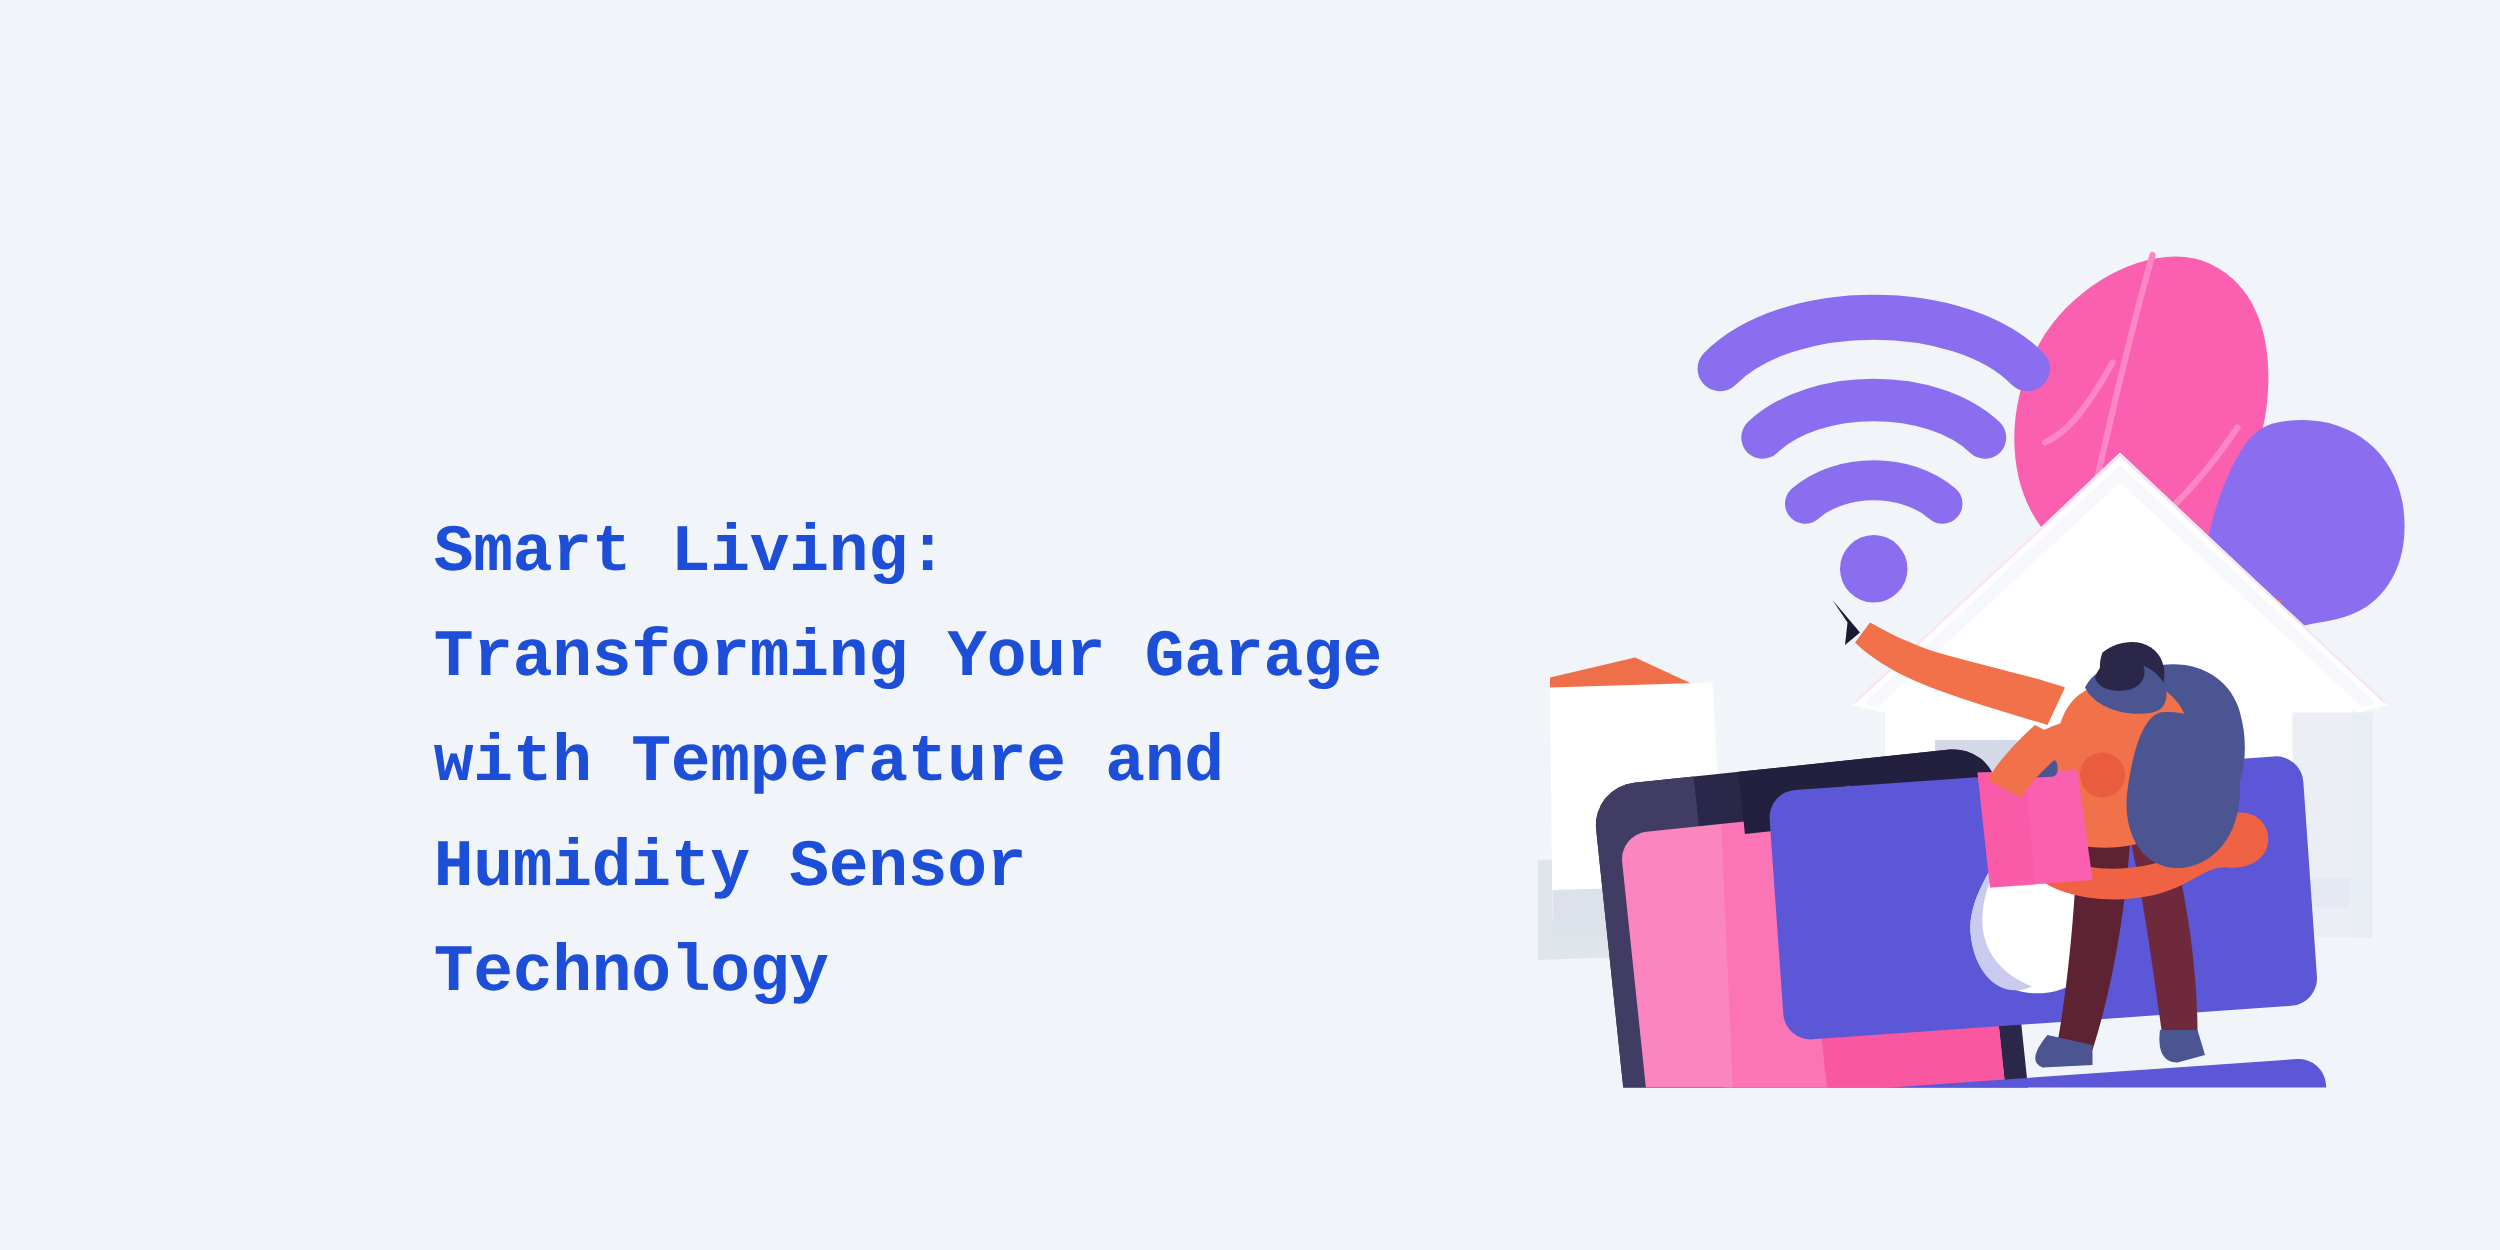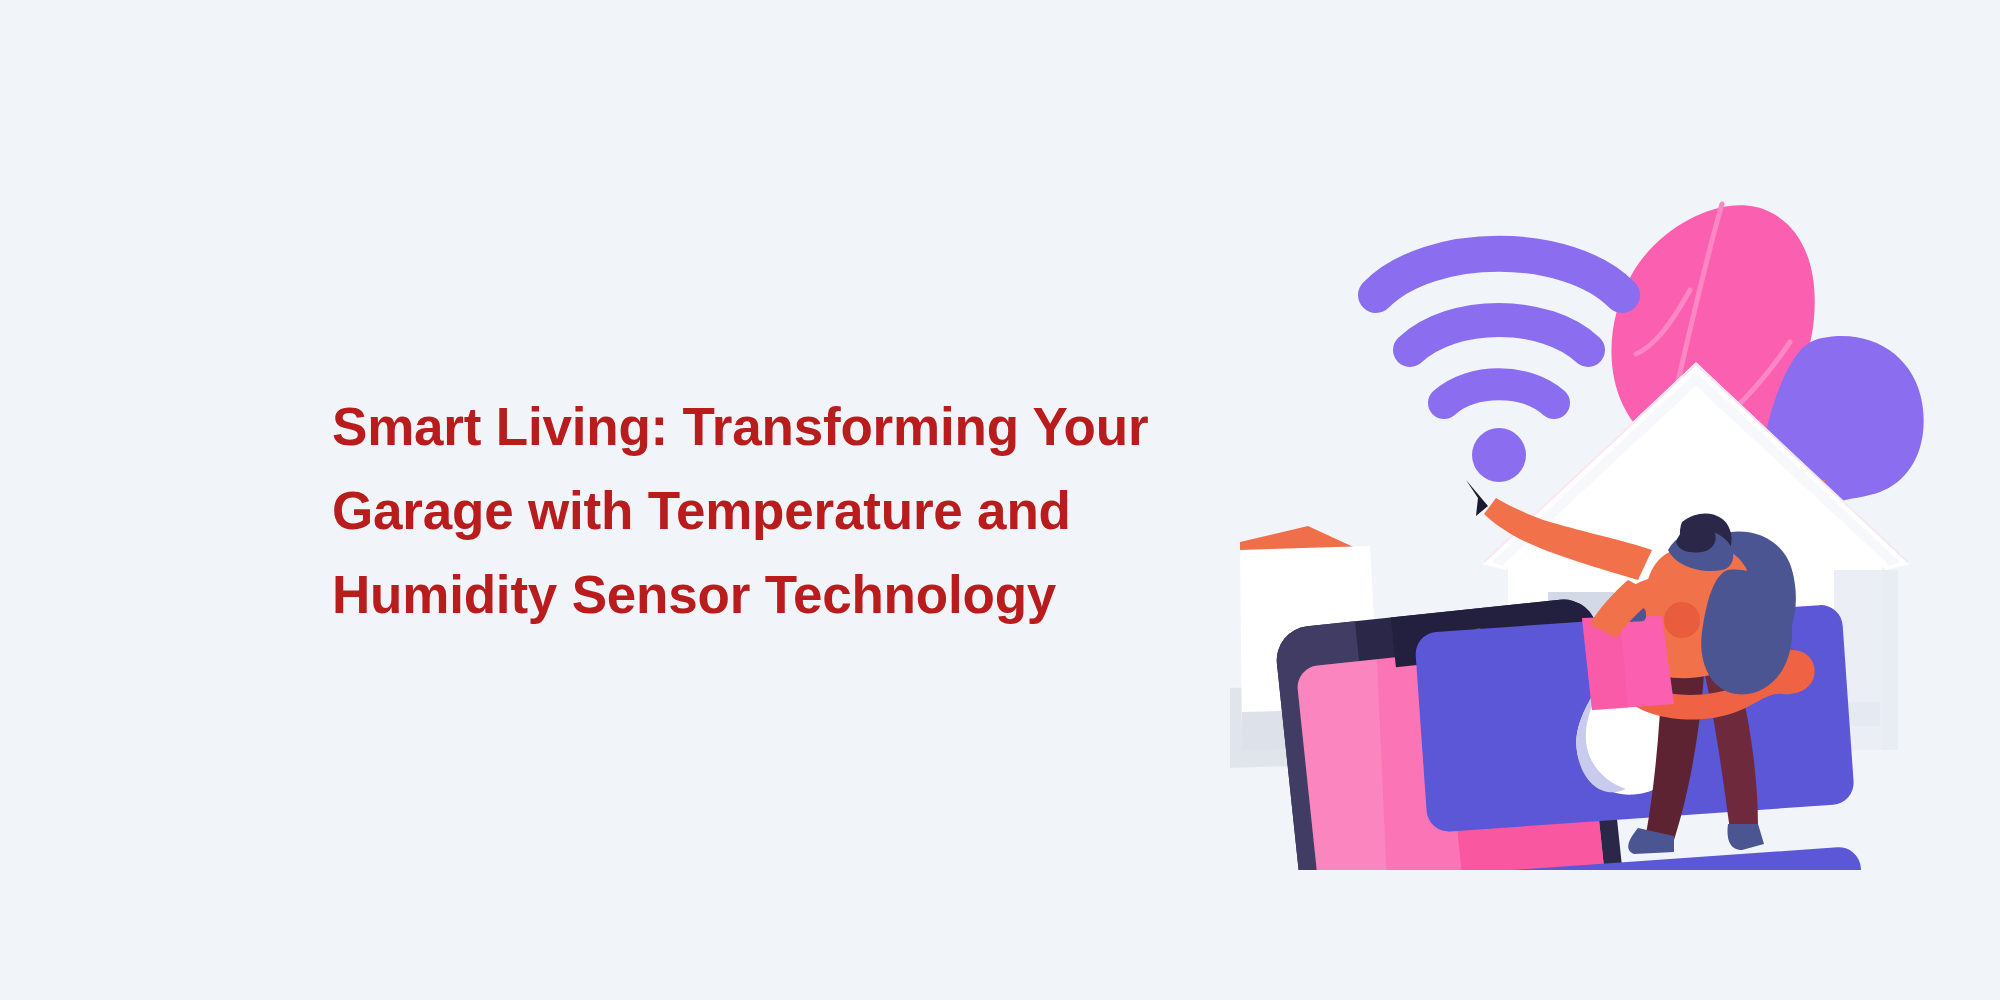--- a/index.html
+++ b/index.html
@@ -18,27 +18,27 @@
     position: relative;
     width: 2000px;
     height: 1000px;
     background: #f1f5f9;
   }
   .headline {
     position: absolute;
     left: 332px;
     top: 385px;
     width: 820px;
-    margin: 0;
-    font-family: Liberation Sans, sans-serif;
+    margin: 15px;
+    font-family: Liberation Mono, monospace;
     font-size: 53px;
     line-height: 84px;
     font-weight: 700;
     letter-spacing: -0.2px;
-    color: #b91c1c;
+    color: #1d4ed8;
   }
   .illustration {
     position: absolute;
     left: 1230px;
     top: 150px;
     width: 700px;
     height: 720px;
   }
   .illustration svg {
     display: block;

